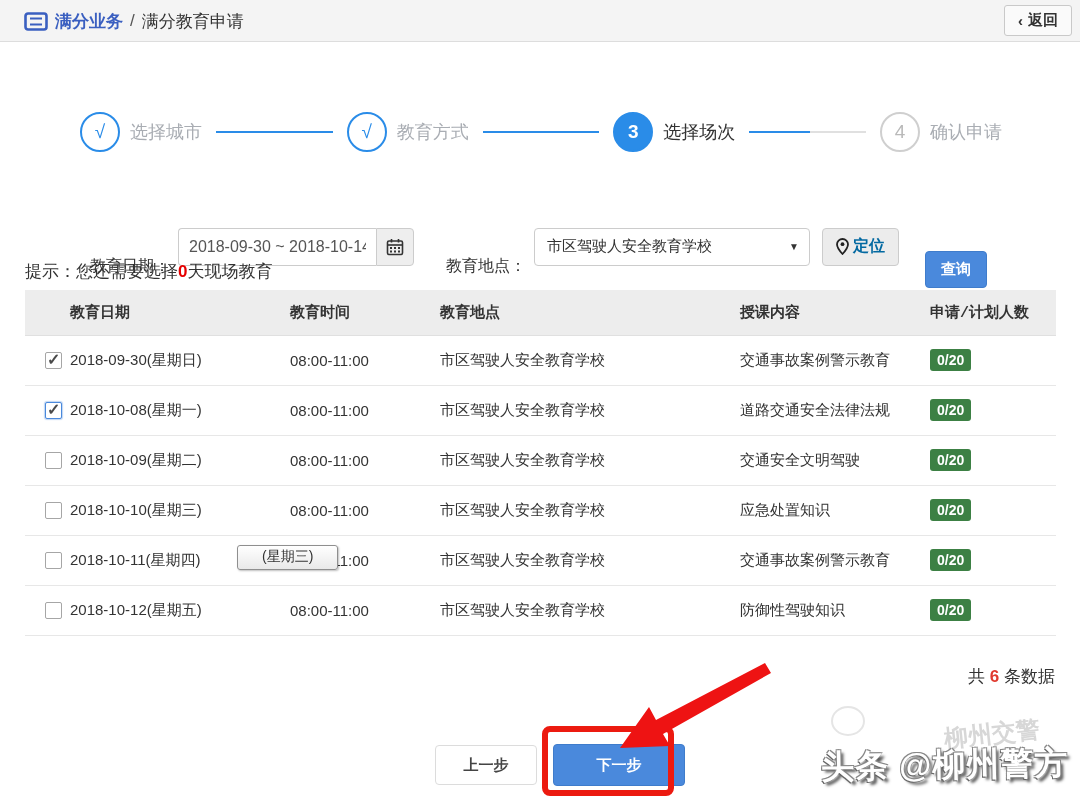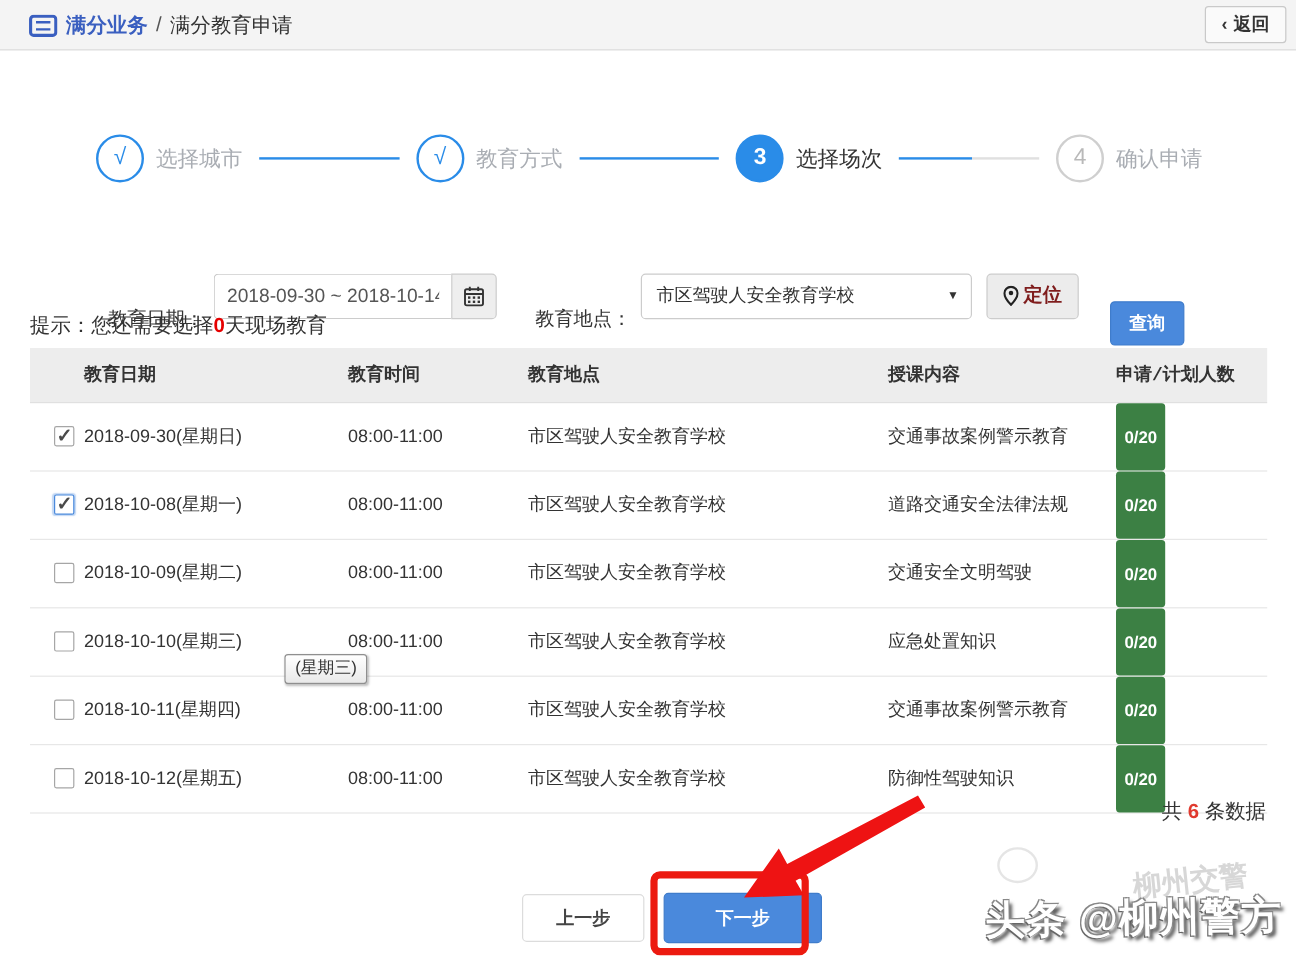--- a/index.html
+++ b/index.html
@@ -32,21 +32,21 @@
   
   .filters { position:absolute; top:205px; left:90px; display:flex; align-items:center; }
   .flabel { font-size:16px; color:#333;margin-top:40px; }
   .input-group { display:flex; margin-left:8px; height:38px; }
   .date-input { width:198px; height:38px; border:1px solid #ccc; border-right:none; border-radius:4px 0 0 4px; padding:0 10px; font-size:16px; color:#555; font-family:inherit; background:#fff; }
   .cal-addon { width:38px; height:38px; border:1px solid #ccc; border-radius:0 4px 4px 0; background:#eee; display:flex; align-items:center; justify-content:center; cursor:pointer; }
   .loc-label { margin-left:32px; }
   .select-box { margin-left:8px; width:276px; height:38px; border:1px solid #ccc; border-radius:4px; background:#fff; display:flex; align-items:center; justify-content:space-between; padding:0 10px 0 12px; cursor:pointer; }
   .select-text { font-size:15px; color:#333; }
   .select-arrow { font-size:10px; color:#333; }
-  .locate-btn { margin-left:12px; height:38px; padding:0 13px; background:#ececec; border:1px solid #ccc; border-radius:4px; font-size:16px; color:#7f1d1d; font-weight:bold; display:flex; align-items:center; gap:4px; cursor:pointer; }
+  .locate-btn { margin-left:12px; height:38px; padding:0 13px; background:#ececec; border:1px solid #ccc; border-radius:4px; font-size:16px; color:#0369a1; font-weight:bold; display:flex; align-items:center; gap:4px; cursor:pointer; }
   .search-btn { margin-left:26px; height:37px; width:62px; background:#4a89dc; border:1px solid #3f7ccb; border-radius:4px; color:#fff; font-size:15px; font-weight:bold; cursor:pointer;margin-top:46px; }
 
   
   .hint { position:absolute; top:260px; left:25px; font-size:17px; color:#333; }
   .hint .red { color:#e60000; font-weight:bold; }
 
   
   .grid { position:absolute; top:290px; left:25px; width:1031px; border-collapse:collapse; }
   .grid th { background:#ededed; height:45px; text-align:left; font-size:15px; color:#333; font-weight:bold; }
   .grid td { height:50px; border-bottom:1px solid #e7e7e7; font-size:15px; color:#333; text-align:left; background:#fff; }
@@ -54,24 +54,24 @@
   .col-cb { width:45px; }
   .col-date { width:220px; }
   .col-time { width:150px; }
   .col-loc { width:300px; }
   .col-cont { width:190px; }
   .col-quota { width:126px; }
   .cb-cell { text-align:center !important; }
   .cbx { appearance:none; -webkit-appearance:none; width:17px; height:17px; border:1px solid #a6a6a6; border-radius:2px; background:#fff; position:relative; vertical-align:middle; cursor:pointer; margin-left:12px; }
   .cbx:checked::after { content:"✓"; position:absolute; left:1px; top:-3px; font-size:16px; font-weight:bold; color:#4a4a4a; }
   .cbx.focused { border-color:#4a89dc; box-shadow:0 0 1px 1px rgba(74,137,220,.35); }
-  .badge { display:inline-block; background:#3c8044; color:#fff; font-weight:bold; font-size:14px; padding:20px 7px; border-radius:3px; }
-
-  
-  .tooltip { position:absolute; left:237px; top:545px; padding:2px 8px 3px; background:linear-gradient(#ffffff,#e9e9e9); border:1px solid #8f8f8f; border-radius:3px; font-size:14px; color:#333; box-shadow:1px 1px 2px rgba(0,0,0,.25); z-index:5; }
+  .badge { display:inline-block; background:#3c8044; color:#fff; font-weight:bold; font-size:14px; padding:3px 7px; border-radius:3px; }
+
+  
+  .tooltip { position:absolute; left:237px; top:545px; padding:2px 24px 3px; background:linear-gradient(#ffffff,#e9e9e9); border:1px solid #8f8f8f; border-radius:3px; font-size:14px; color:#333; box-shadow:1px 1px 2px rgba(0,0,0,.25); z-index:5; }
 
   
   .total { position:absolute; top:665px; right:25px; font-size:17px; color:#333; }
   .total .red { color:#e03a2f; font-weight:bold; }
   .prev-btn { position:absolute; left:435px; top:745px; width:102px; height:40px; background:#fff; border:1px solid #dcdcdc; border-radius:4px; font-size:15px; color:#444; font-weight:bold; cursor:pointer; }
   .next-btn { position:absolute; left:553px; top:744px; width:132px; height:42px; background:#4a89dc; border:1px solid #3f7ccb; border-radius:4px; font-size:15px; color:#fff; font-weight:bold; cursor:pointer; }
   .red-rect { position:absolute; left:542px; top:726px; width:132px; height:70px; border:6px solid #ec1a10; border-radius:8px; pointer-events:none; z-index:6; }
   .arrow-svg { position:absolute; left:0; top:0; pointer-events:none; z-index:7; }
 
   

